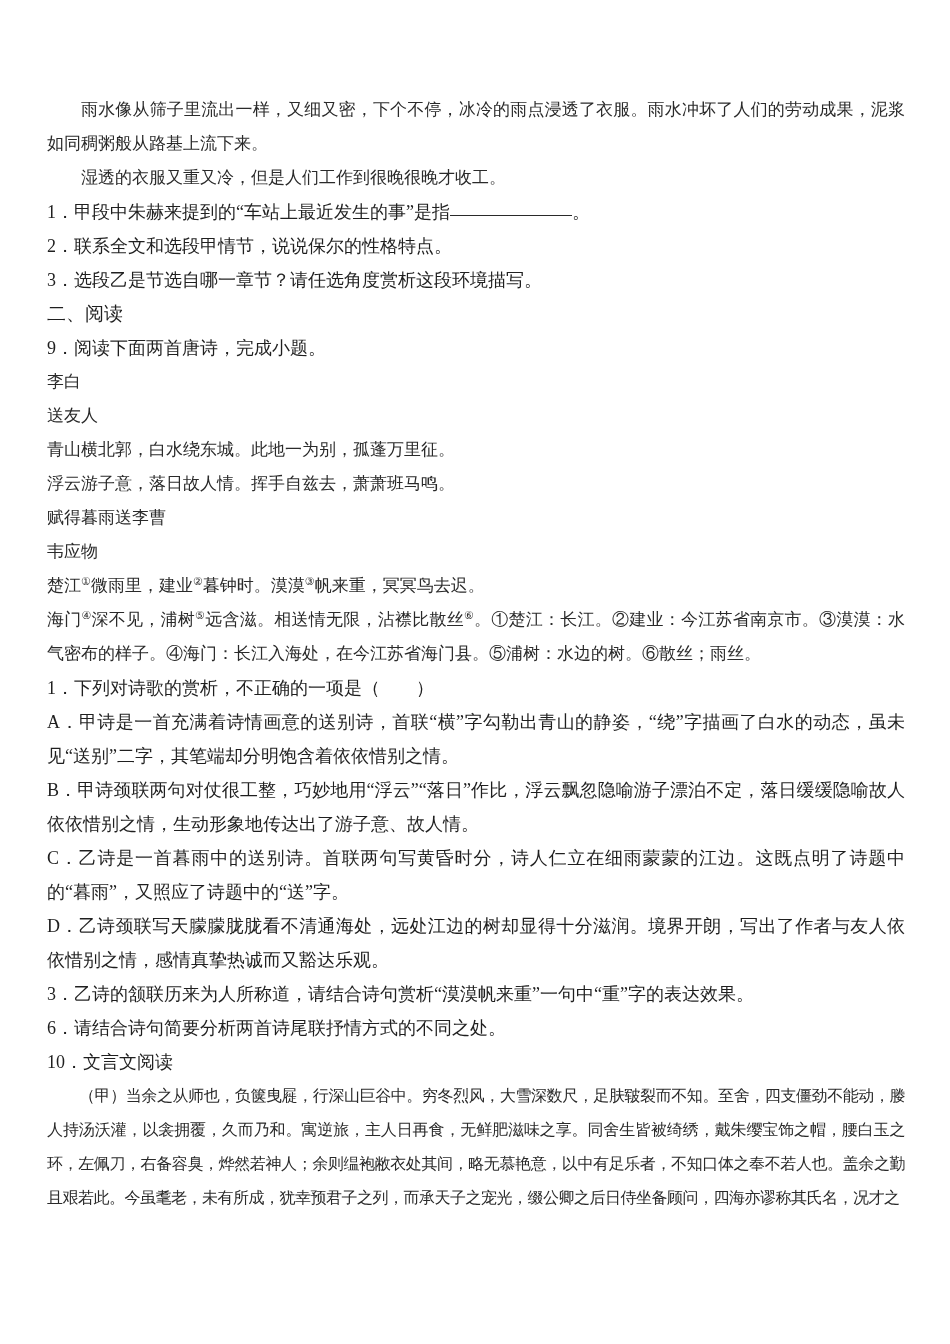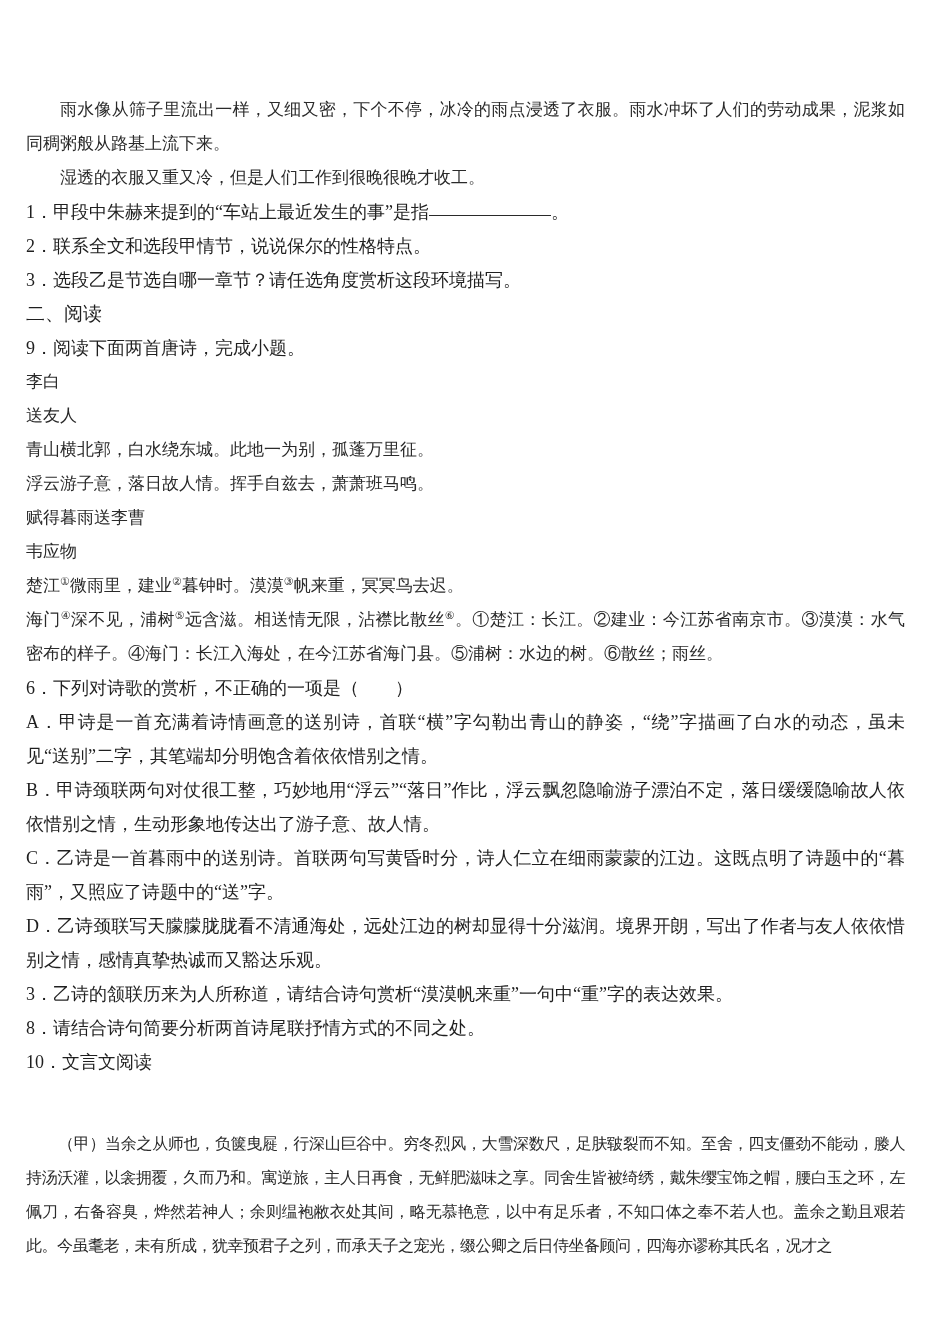--- a/index.html
+++ b/index.html
@@ -10,21 +10,21 @@
   .page {
     position: relative;
     width: 950px;
     height: 1344px;
     background: #ffffff;
     overflow: hidden;
     font-family: "Liberation Serif", "DejaVu Serif", serif;
     color: #1f1f1f;
   }
   .doc {
-    padding: 93px 45px 0 26px;
+    padding: 93px 45px 0 47px;
     font-size: 18px;
     line-height: 34px;
   }
   .para {
     margin: 0;
     padding: 0;
     text-align: justify;
     text-justify: inter-ideograph;
   }
   .indent { text-indent: 2em; }
@@ -33,21 +33,20 @@
     font-size: 19px;
   }
   
   .kai {
     font-size: 17px;
     color: #2a2a2a;
   }
   .classical {
     font-size: 16px;
     letter-spacing: -0.5px;
-    margin-top: 48px;
   }
   .blank {
     display: inline-block;
     width: 122px;
     height: 4px;
     border-bottom: 1.6px solid #2a2a2a;
     vertical-align: 2px;
   }
   sup.note {
     font-size: 11px;
@@ -76,25 +75,25 @@
     <p class="para kai">青山横北郭，白水绕东城。此地一为别，孤蓬万里征。</p>
     <p class="para kai">浮云游子意，落日故人情。挥手自兹去，萧萧班马鸣。</p>
 
     <p class="para kai">赋得暮雨送李曹</p>
     <p class="para kai">韦应物</p>
 
     <p class="para kai"><span>楚江</span><sup class="note">①</sup><span>微雨里，建业</span><sup class="note">②</sup><span>暮钟时。漠漠</span><sup class="note">③</sup><span>帆来重，冥冥鸟去迟。</span></p>
 
     <p class="para kai"><span>海门</span><sup class="note">④</sup><span>深不见，浦树</span><sup class="note">⑤</sup><span>远含滋。相送情无限，沾襟比散丝</span><sup class="note">⑥</sup><span>。①楚江：长江。②建业：今江苏省南京市。③漠漠：水气密布的样子。④海门：长江入海处，在今江苏省海门县。⑤浦树：水边的树。⑥散丝；雨丝。</span></p>
 
-    <p class="para">6．下列对诗歌的赏析，不正确的一项是（　　）</p>
+    <p class="para">1．下列对诗歌的赏析，不正确的一项是（　　）</p>
     <p class="para">A．甲诗是一首充满着诗情画意的送别诗，首联“横”字勾勒出青山的静姿，“绕”字描画了白水的动态，虽未见“送别”二字，其笔端却分明饱含着依依惜别之情。</p>
     <p class="para">B．甲诗颈联两句对仗很工整，巧妙地用“浮云”“落日”作比，浮云飘忽隐喻游子漂泊不定，落日缓缓隐喻故人依依惜别之情，生动形象地传达出了游子意、故人情。</p>
     <p class="para">C．乙诗是一首暮雨中的送别诗。首联两句写黄昏时分，诗人仁立在细雨蒙蒙的江边。这既点明了诗题中的“暮雨”，又照应了诗题中的“送”字。</p>
     <p class="para">D．乙诗颈联写天朦朦胧胧看不清通海处，远处江边的树却显得十分滋润。境界开朗，写出了作者与友人依依惜别之情，感情真挚热诚而又豁达乐观。</p>
     <p class="para">3．乙诗的颔联历来为人所称道，请结合诗句赏析“漠漠帆来重”一句中“重”字的表达效果。</p>
-    <p class="para">8．请结合诗句简要分析两首诗尾联抒情方式的不同之处。</p>
+    <p class="para">6．请结合诗句简要分析两首诗尾联抒情方式的不同之处。</p>
 
     <p class="para">10．文言文阅读</p>
     <p class="para kai classical indent">（甲）当余之从师也，负箧曳屣，行深山巨谷中。穷冬烈风，大雪深数尺，足肤皲裂而不知。至舍，四支僵劲不能动，媵人持汤沃灌，以衾拥覆，久而乃和。寓逆旅，主人日再食，无鲜肥滋味之享。同舍生皆被绮绣，戴朱缨宝饰之帽，腰白玉之环，左佩刀，右备容臭，烨然若神人；余则缊袍敝衣处其间，略无慕艳意，以中有足乐者，不知口体之奉不若人也。盖余之勤且艰若此。今虽耄老，未有所成，犹幸预君子之列，而承天子之宠光，缀公卿之后日侍坐备顾问，四海亦谬称其氏名，况才之</p>
 
   </div>
 </div>
 
 </body></html>

